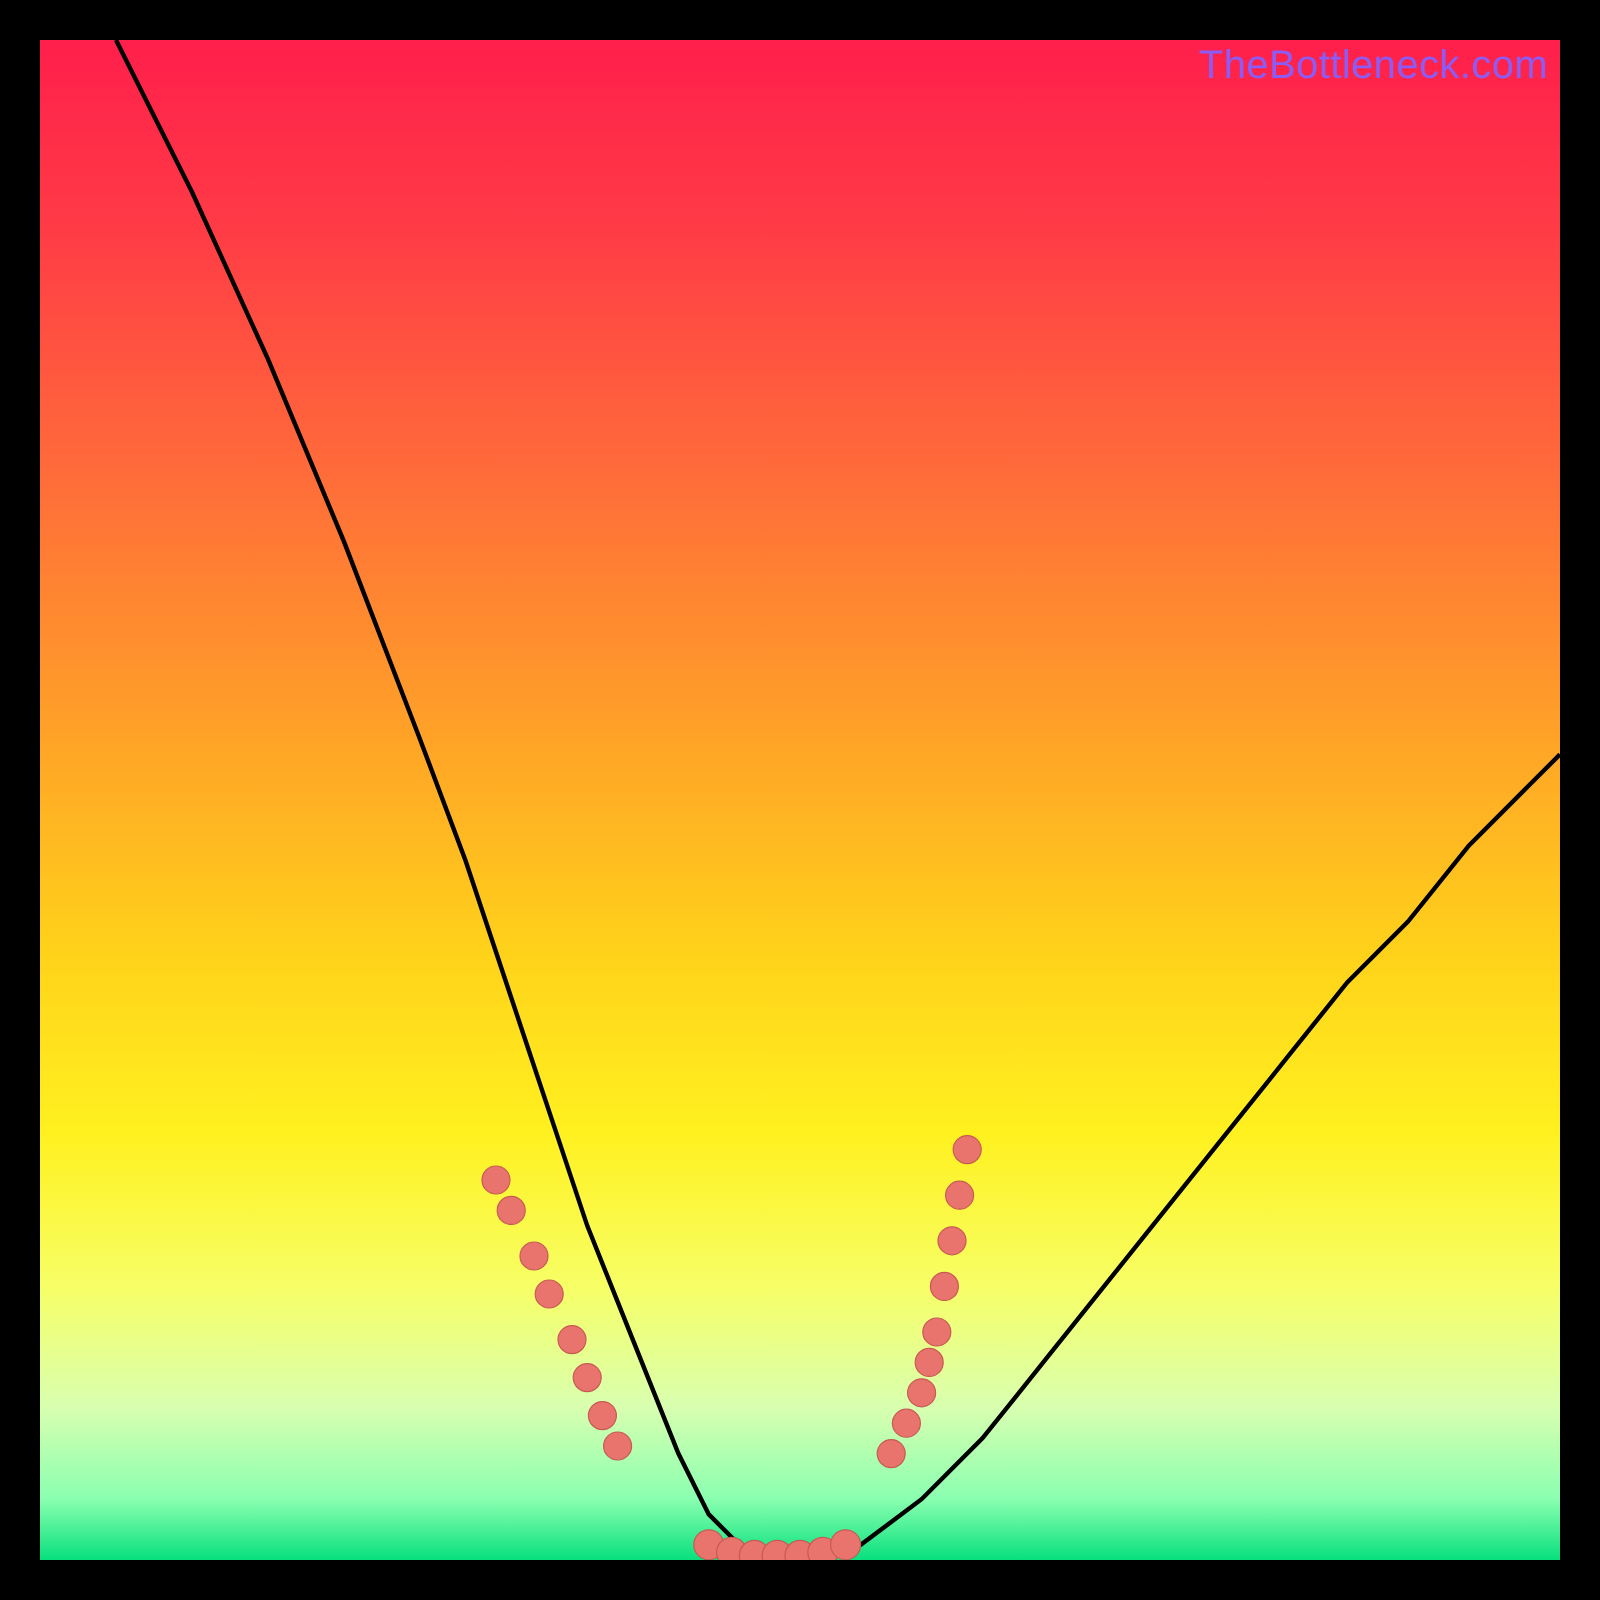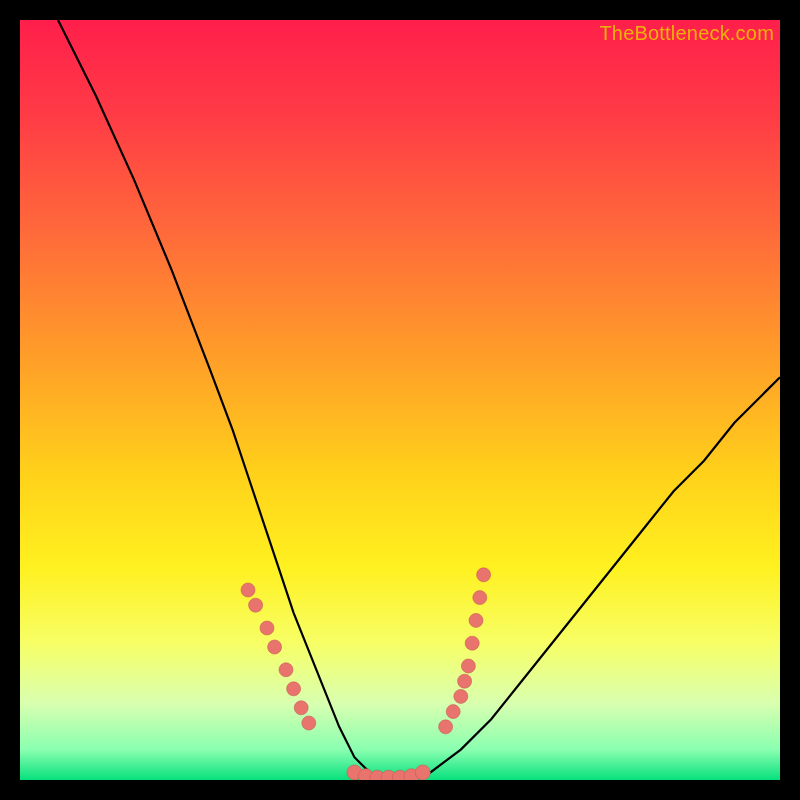--- a/index.html
+++ b/index.html
@@ -23,21 +23,21 @@
     position: absolute;
     left: 0;
     top: 0;
     width: 760px;
     height: 760px;
   }
   .watermark {
     position: absolute;
     top: 2px;
     right: 6px;
-    color: #eab308;
+    color: #8b5cf6;
     font-size: 20px;
     font-weight: 500;
     letter-spacing: 0.2px;
     user-select: none;
   }
   svg { display: block; }
 </style>
 </head>
 <body>
 

